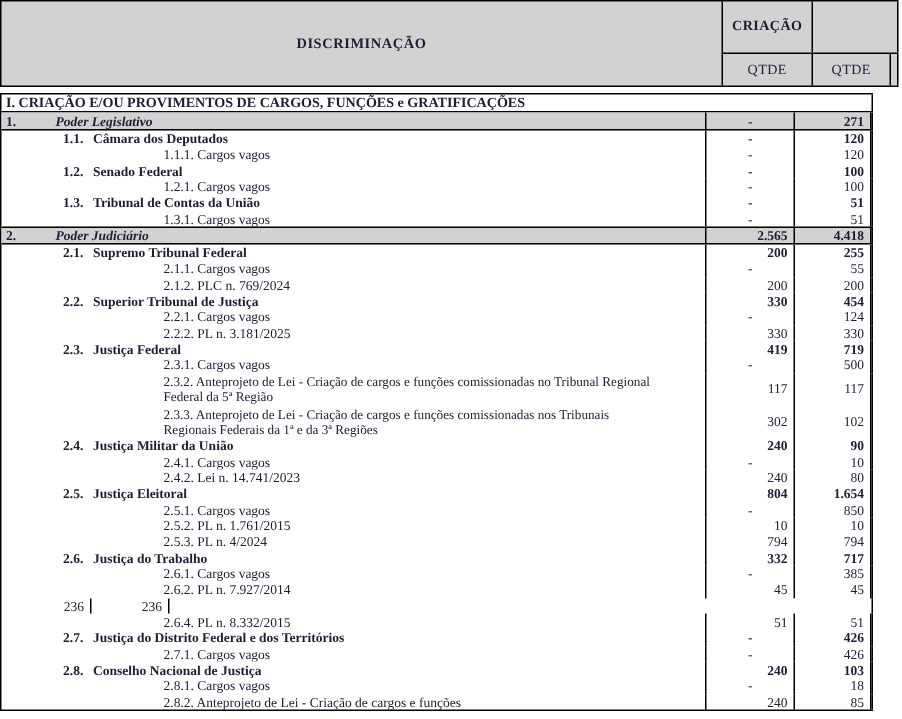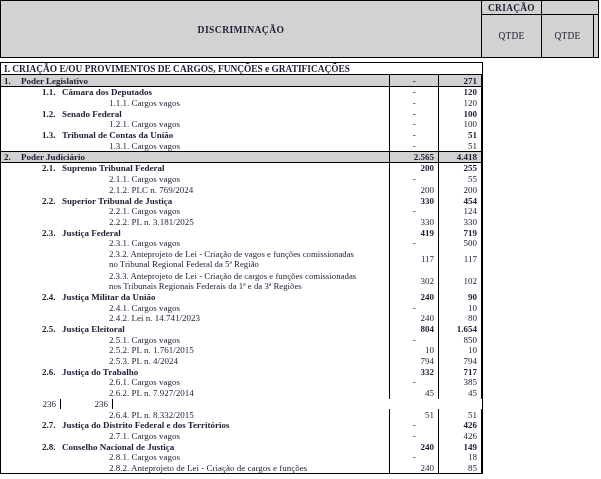--- a/index.html
+++ b/index.html
@@ -11,57 +11,57 @@
   .header-table{
     display:flex;width:599px;height:58px;box-sizing:border-box;
     border:1.8px solid #000;border-right:none;background:#d2d2d2;
   }
   .h-disc{
     width:481px;box-sizing:border-box;border-right:1.6px solid #000;
     display:flex;align-items:center;justify-content:center;
     font-weight:bold;font-size:9.6px;letter-spacing:0.4px;
   }
   .h-right{flex:1;display:flex;flex-direction:column;}
-  .h-top{height:14px;display:flex;box-sizing:border-box;border-bottom:1.6px solid #000;}
+  .h-top{height:35px;display:flex;box-sizing:border-box;border-bottom:1.6px solid #000;}
   .h-criacao{
     width:60px;box-sizing:border-box;border-right:1.6px solid #000;
     display:flex;align-items:center;justify-content:center;
     font-weight:bold;font-size:9.4px;letter-spacing:0.3px;
   }
   .h-top-empty{flex:1;box-sizing:border-box;border-right:1.8px solid #000;}
   .h-bottom{flex:1;display:flex;}
   .h-q{
     box-sizing:border-box;border-right:1.6px solid #000;
     display:flex;align-items:center;justify-content:center;
     font-weight:normal;font-size:9.4px;letter-spacing:0.3px;
   }
   .h-q1{width:60px;}
   .h-q2{width:52px;}
   .h-sliver{flex:1;box-sizing:border-box;border-right:1.8px solid #000;}
   .gap{height:4px;}
   
   .body-table{
-    width:483px;box-sizing:border-box;
+    width:582px;box-sizing:border-box;
     border:1.8px solid #000;border-right:none;
   }
   .row{display:flex;align-items:stretch;box-sizing:border-box;font-size:9px;}
   .row.r{height:10.7px;}
   .row.wrap{height:21.5px;}
   .row.sec{height:12px;border-bottom:1.6px solid #000;font-weight:bold;font-size:9.4px;}
   .row.gray{height:12px;background:#d2d2d2;border-bottom:1.6px solid #000;}
   .row.bt{border-top:1.6px solid #000;}
   .row.b{font-weight:bold;}
   .c-disc{
     width:481px;box-sizing:border-box;border-right:1.6px solid #000;
     position:relative;display:flex;align-items:center;overflow:hidden;
   }
   .sec .c-disc{width:100%;}
   .num{position:absolute;top:50%;transform:translateY(-50%);}
   .lvl1 .num{left:3px;}
-  .lvl1 .lab{padding-left:20px;}
+  .lvl1 .lab{padding-left:36px;font-style:italic;}
   .lvl2 .num{left:41px;}
   .lvl2 .lab{padding-left:61px;}
   .lvl3 .lab{padding-left:108px;}
   .lvl0 .lab{padding-left:3px;}
   .wrap .lab{padding-right:30px;font-size:8.8px;line-height:10px;}
   .c-v{
     box-sizing:border-box;border-right:1.6px solid #000;
     display:flex;align-items:center;justify-content:flex-end;
     padding-right:4px;
   }
@@ -230,21 +230,21 @@
       <div class="row lvl3 r">
         <div class="c-disc">
           <span class="lab">2.3.1. Cargos vagos</span>
         </div>
         <div class="c-v c-v1 dash">-</div>
         <div class="c-v c-v2">500</div>
         <div class="c-sliver"></div>
       </div>
       <div class="row lvl3 wrap">
         <div class="c-disc">
-          <span class="lab">2.3.2. Anteprojeto de Lei - Criação de vagos e funções comissionadas no Tribunal Regional Federal da 5ª Região</span>
+          <span class="lab">2.3.2. Anteprojeto de Lei - Criação de cargos e funções comissionadas no Tribunal Regional Federal da 5ª Região</span>
         </div>
         <div class="c-v c-v1">117</div>
         <div class="c-v c-v2">117</div>
         <div class="c-sliver"></div>
       </div>
       <div class="row lvl3 wrap">
         <div class="c-disc">
           <span class="lab">2.3.3. Anteprojeto de Lei - Criação de cargos e funções comissionadas nos Tribunais Regionais Federais da 1ª e da 3ª Regiões</span>
         </div>
         <div class="c-v c-v1">302</div>
@@ -363,21 +363,21 @@
         <div class="c-v c-v1 dash">-</div>
         <div class="c-v c-v2">426</div>
         <div class="c-sliver"></div>
       </div>
       <div class="row lvl2 r b">
         <div class="c-disc">
           <span class="num">2.8.</span>
           <span class="lab">Conselho Nacional de Justiça</span>
         </div>
         <div class="c-v c-v1">240</div>
-        <div class="c-v c-v2">149</div>
+        <div class="c-v c-v2">103</div>
         <div class="c-sliver"></div>
       </div>
       <div class="row lvl3 r">
         <div class="c-disc">
           <span class="lab">2.8.1. Cargos vagos</span>
         </div>
         <div class="c-v c-v1 dash">-</div>
         <div class="c-v c-v2">18</div>
         <div class="c-sliver"></div>
       </div>

